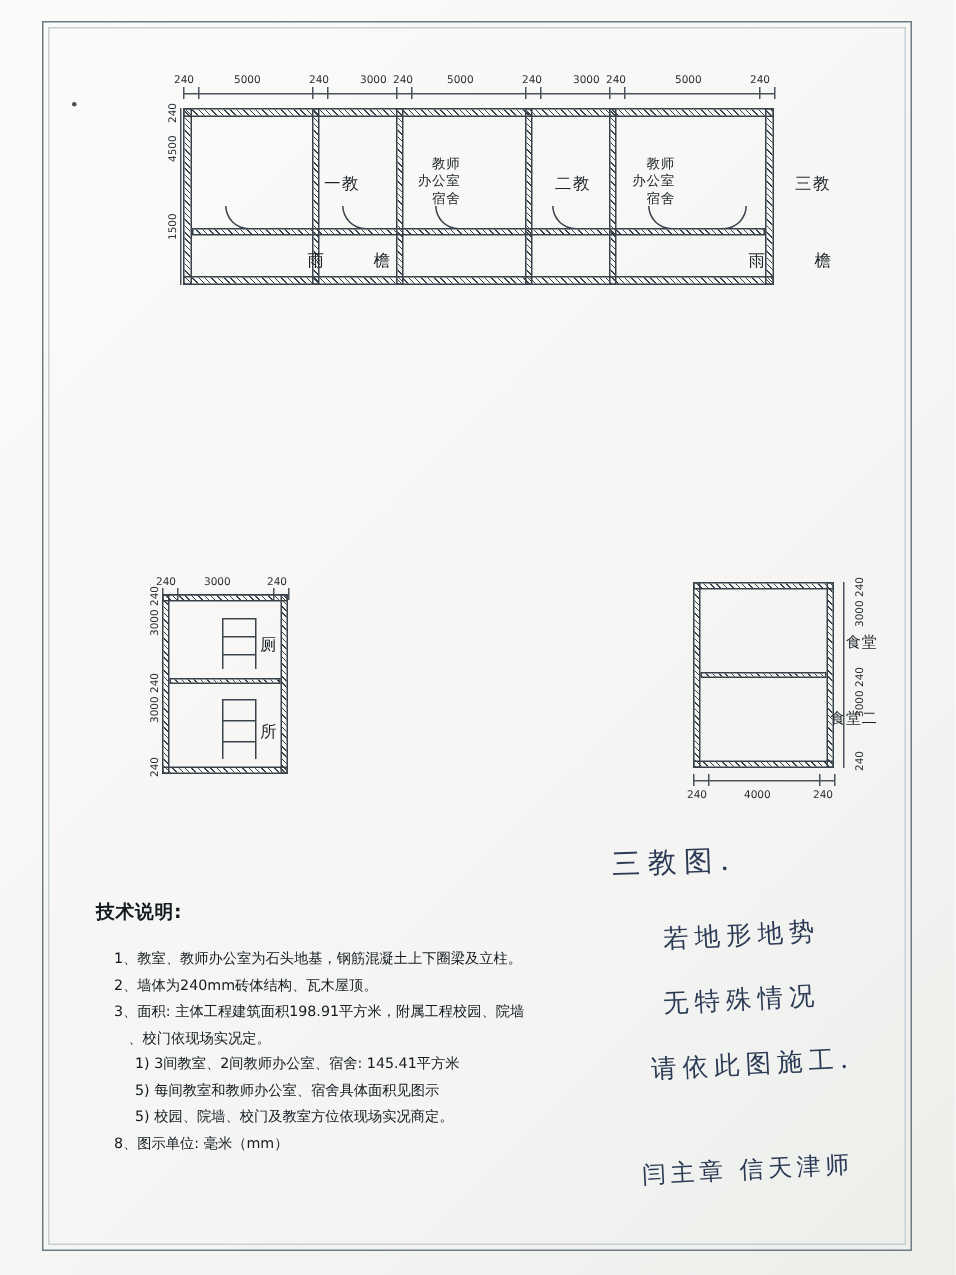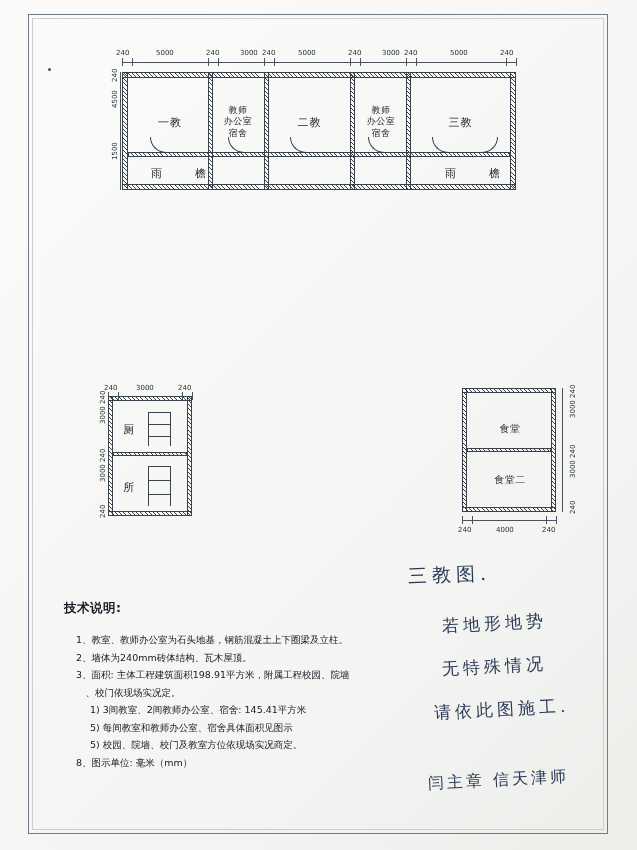--- a/index.html
+++ b/index.html
@@ -76,24 +76,25 @@
   .tick {
     position: absolute;
     width: 1px;
     background: #4a535b;
   }
 
   .roomname {
     position: absolute;
     font-size: 11px;
     color: #1d2227;
-    text-align: center;
+    text-align: right;
     line-height: 1.25;
     white-space: pre-line;
     letter-spacing: 1px;
+    padding-left: 45px;
   }
   .roomname.small {
     font-size: 9px;
     letter-spacing: 0.5px;
   }
   .doorarc {
     position: absolute;
     border: 0.8px solid #39424a;
     border-top: none;
     border-right: none;
@@ -213,21 +214,21 @@
     <div class="wall" style="left:510px; top:72px; width:6px; height:118px;"></div>
     <div class="wall" style="left:122px; top:184px; width:394px; height:6px;"></div>
 
     <div class="wall" style="left:128px; top:152px; width:382px; height:5px;"></div>
 
     <div class="wall" style="left:208px; top:72px; width:5px; height:118px;"></div>
     <div class="wall" style="left:264px; top:72px; width:5px; height:118px;"></div>
     <div class="wall" style="left:350px; top:72px; width:5px; height:118px;"></div>
     <div class="wall" style="left:406px; top:72px; width:5px; height:118px;"></div>
 
-    <div class="roomname" style="left:133px; top:116px; width:74px;">一教</div>
+    <div class="roomname" style="left:121px; top:116px; width:74px;">一教</div>
     <div class="roomname small" style="left:214px; top:105px; width:48px;">教师
 办公室
 宿舍</div>
     <div class="roomname" style="left:270px; top:116px; width:79px;">二教</div>
     <div class="roomname small" style="left:357px; top:105px; width:48px;">教师
 办公室
 宿舍</div>
     <div class="roomname" style="left:412px; top:116px; width:97px;">三教</div>
 
     <div class="doorarc" style="left:150px; top:137px; width:16px; height:16px;"></div>

